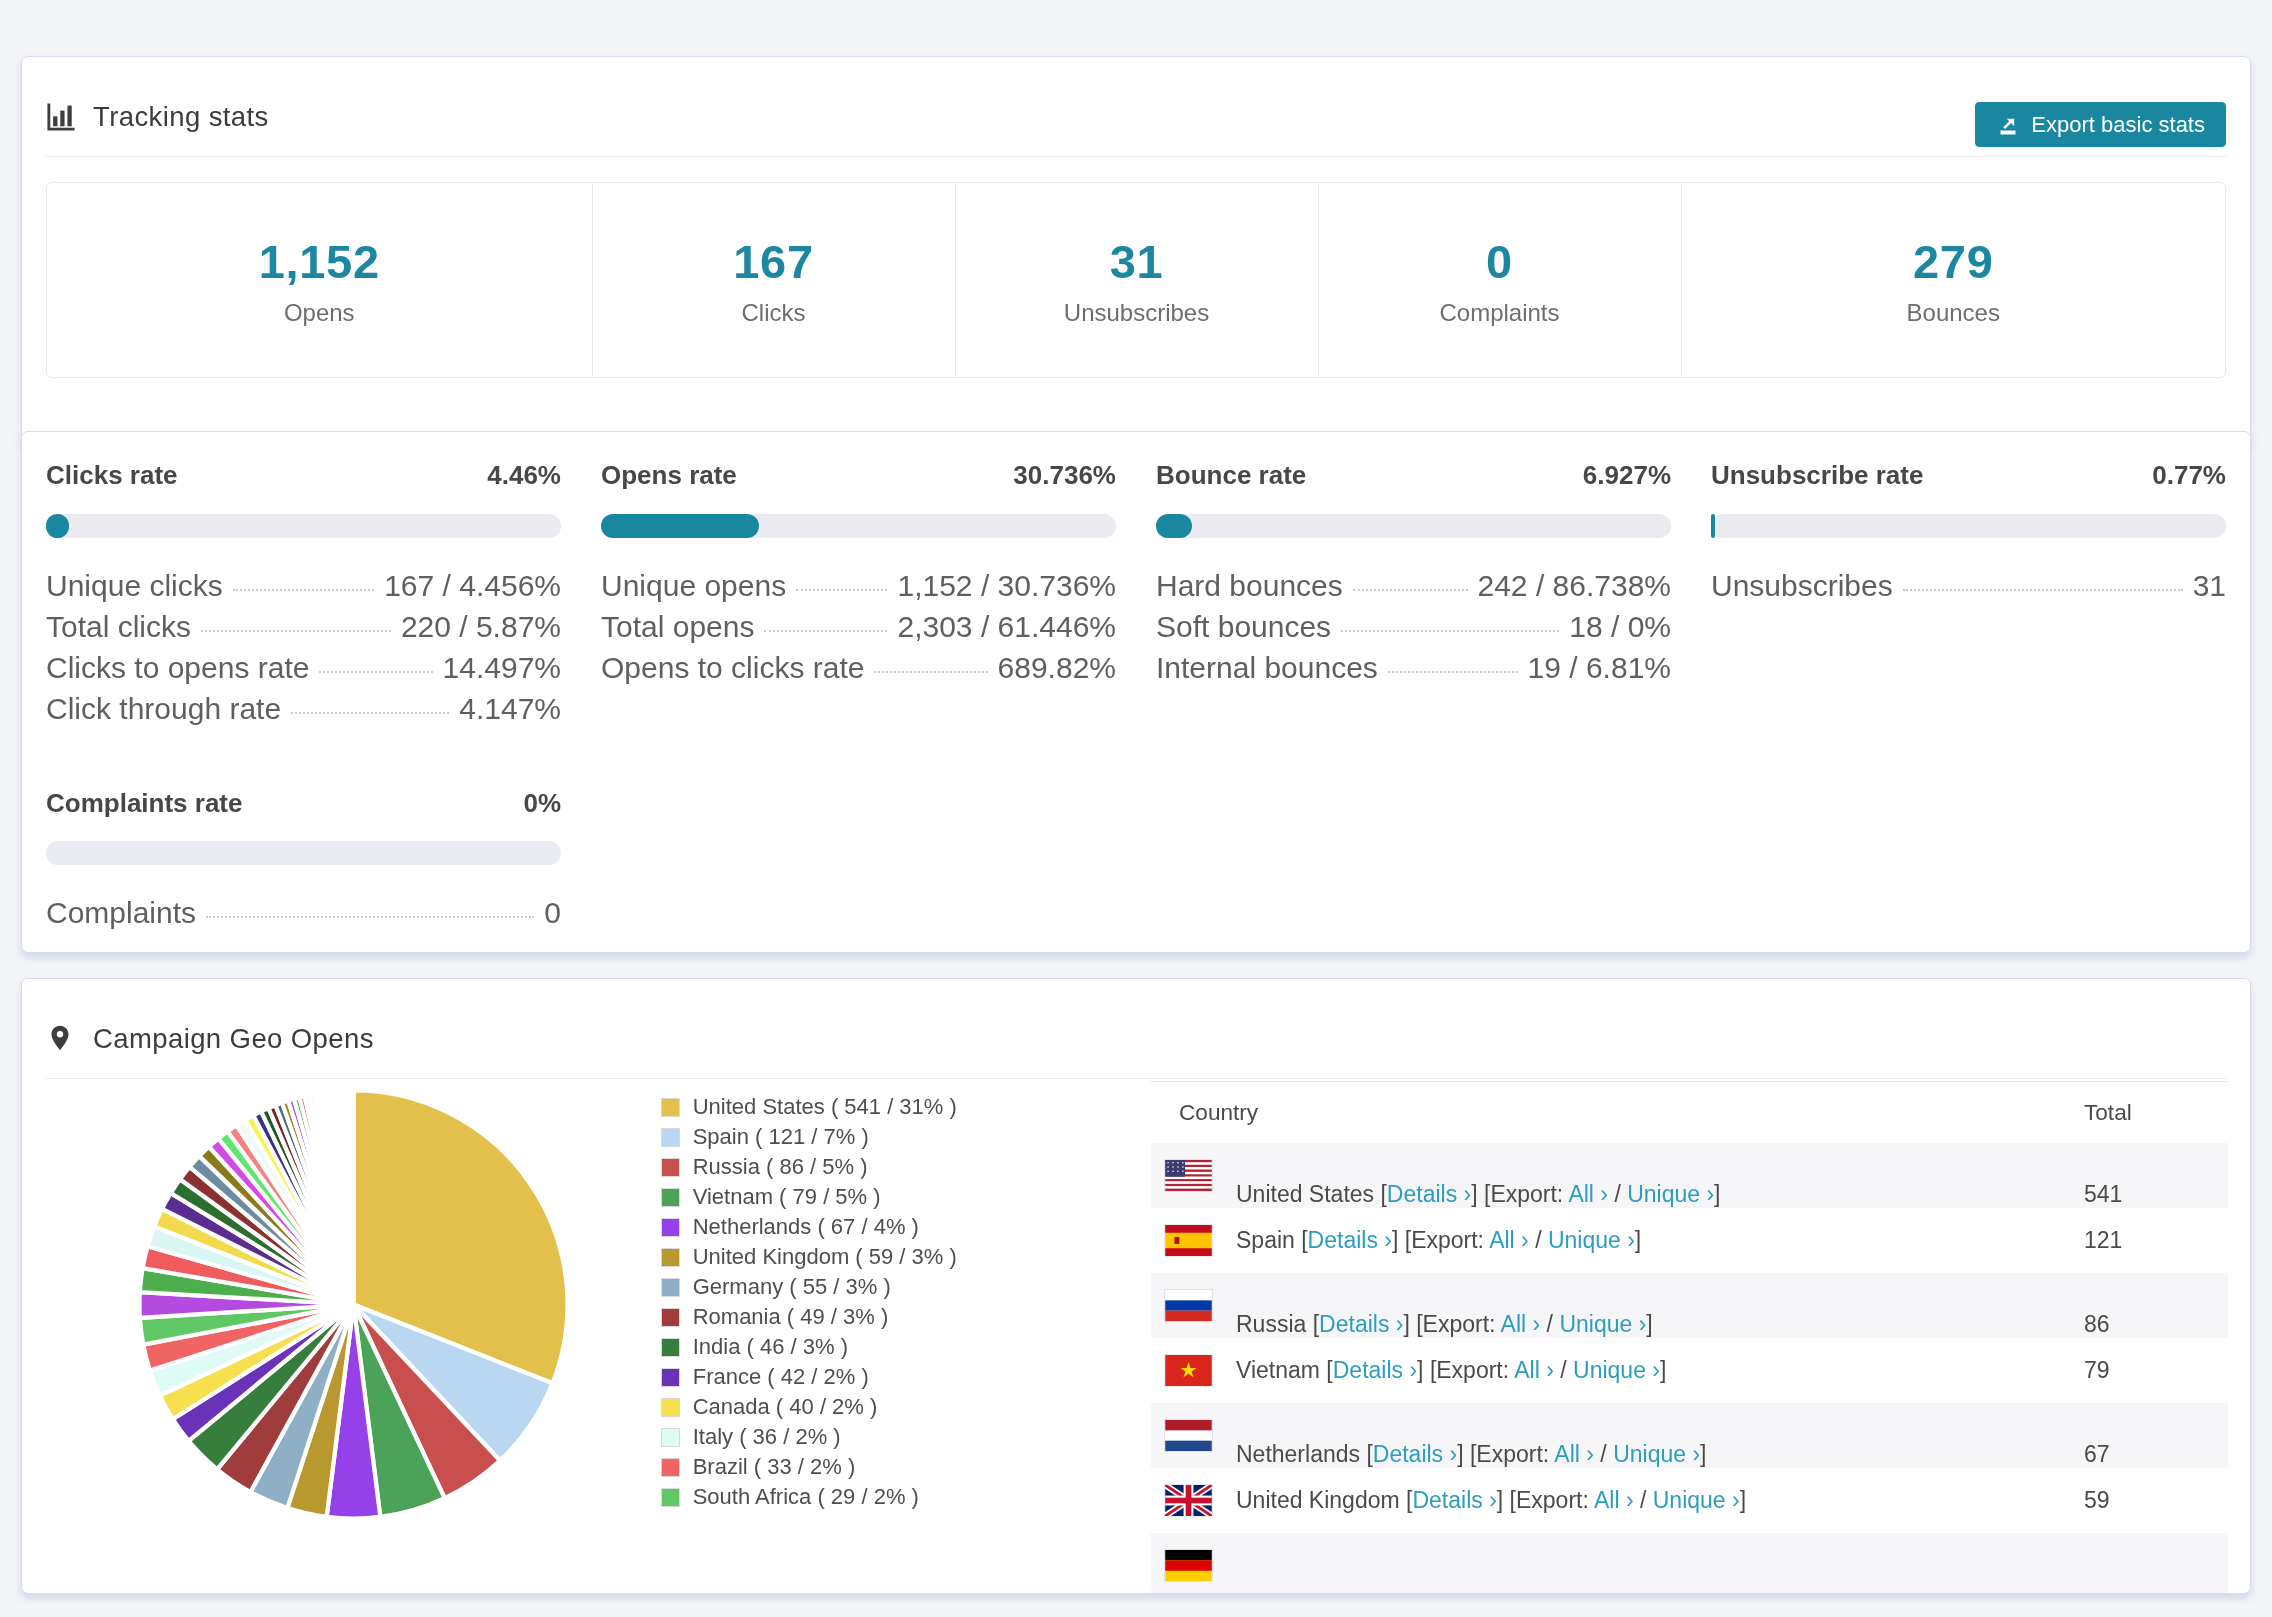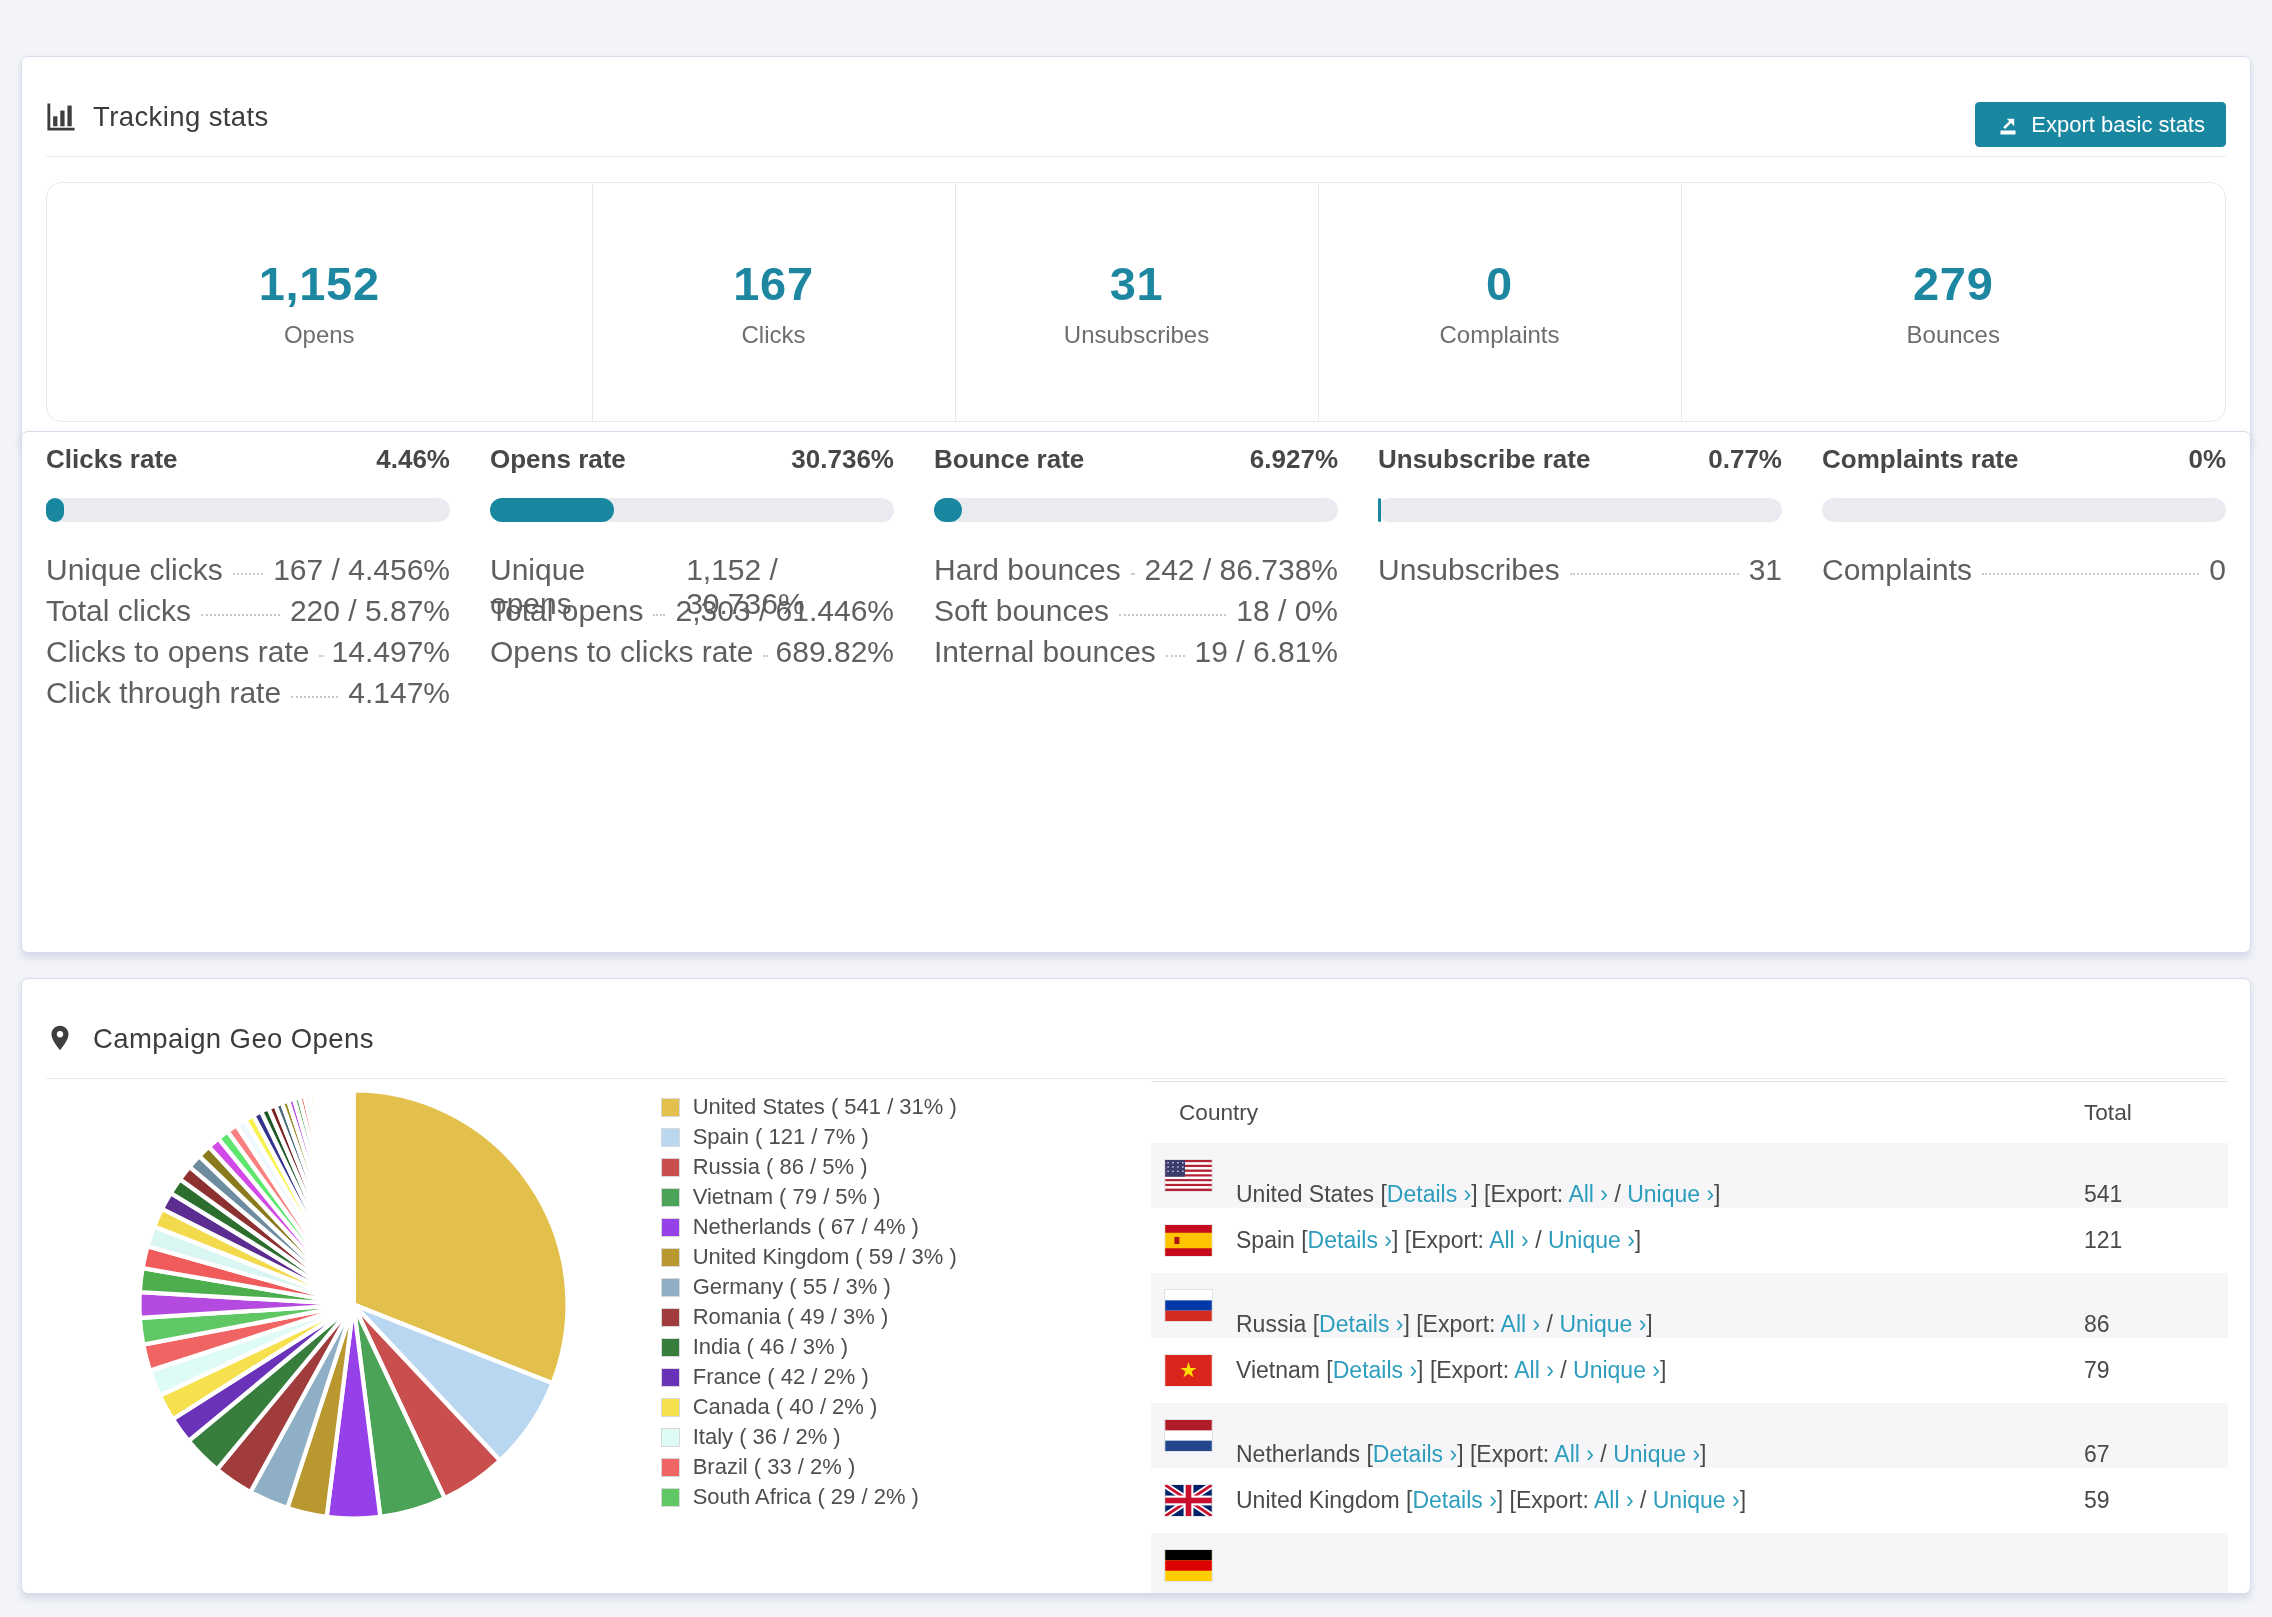--- a/index.html
+++ b/index.html
@@ -30,37 +30,37 @@
   
   .export-btn{
     position:absolute;top:45px;right:24px;height:45px;
     display:flex;align-items:center;gap:11.3px;padding:0 21px;
     background:#1a87a0;color:#fff;font-size:22px;border:none;border-radius:4.2px;
     font-family:inherit;cursor:pointer;
   }
 
   
   #stats-row{
-    margin:25.4px 24px 0;height:240px;display:flex;
-    border:1.4px solid #e9e9e9;border-radius:15px;box-sizing:border-box;
+    margin:25.4px 24px 0;height:196px;display:flex;
+    border:1.4px solid #e9e9e9;border-radius:6px;box-sizing:border-box;
     overflow:hidden;
   }
   .stat-cell{
     display:flex;flex-direction:column;align-items:center;justify-content:center;
     gap:10px;flex:0 0 16.667%;box-sizing:border-box;
   }
   .stat-cell.wide{flex:0 0 25%;}
   .stat-cell + .stat-cell{border-left:1.4px solid #e9e9e9;}
   .stat-value{font-size:47px;font-weight:700;color:#1d87a2;letter-spacing:0.7px;}
   .stat-label{font-size:24px;color:#6e6e6e;}
 
   
   #rates-grid{
-    margin:12px 24px 0;display:grid;
-    grid-template-columns:repeat(5,1fr);column-gap:40px;row-gap:55px;
+    margin:28px 24px 0;display:grid;
+    grid-template-columns:repeat(4,1fr);column-gap:40px;row-gap:55px;
   }
   .rate-head{display:flex;justify-content:space-between;align-items:baseline;
     font-size:26px;font-weight:700;color:#474747;margin-bottom:22.6px;}
   .rate-bar{height:24px;background:#e9ebf0;border-radius:12px;position:relative;margin-bottom:31px;}
   .rate-fill{position:absolute;left:0;top:0;height:100%;background:#1a87a0;border-radius:12px;}
   .rate-row{display:flex;align-items:baseline;font-size:30px;color:#5f5f5f;height:41px;}
   .leader{flex:1;border-bottom:2.8px dotted #c9c9c9;margin:0 10px;transform:translateY(-5px);}
 
   
   .geo-body{position:absolute;left:0;right:0;top:102px;bottom:0;padding-left:29px;}

